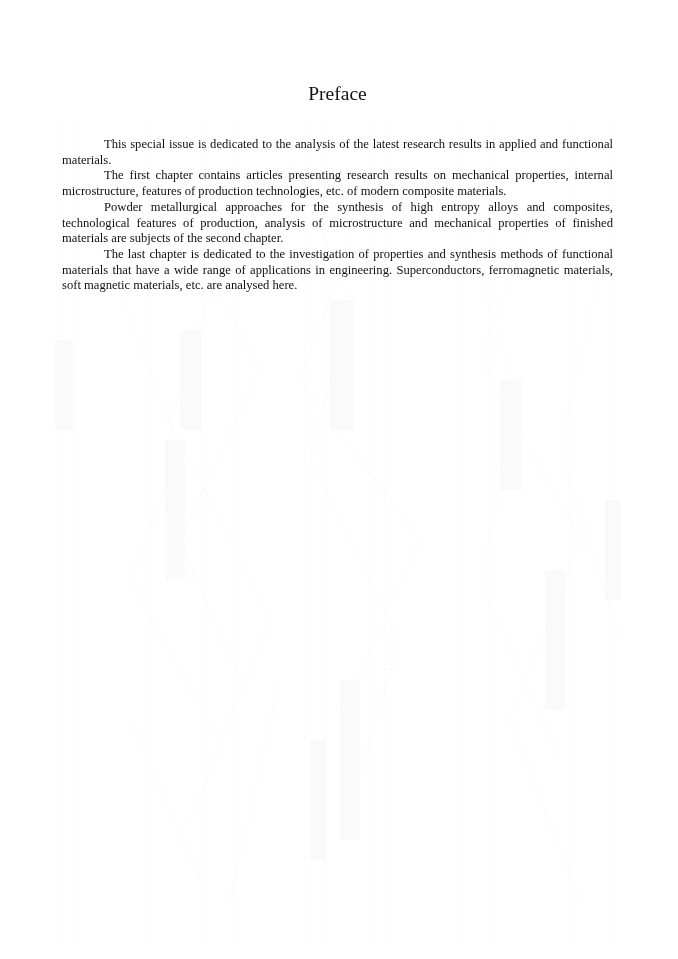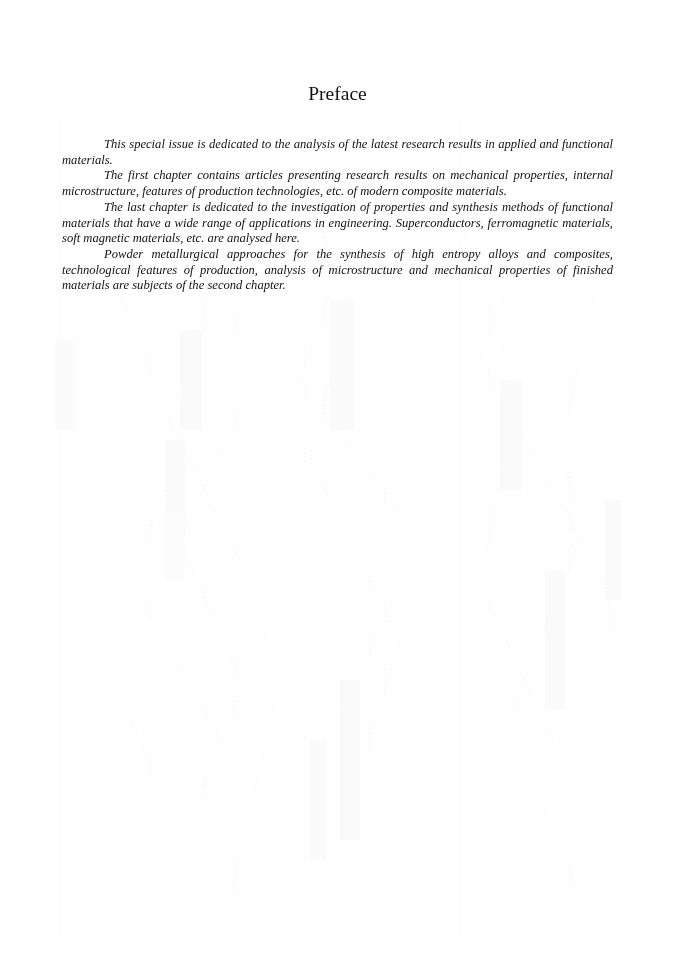--- a/index.html
+++ b/index.html
@@ -48,21 +48,20 @@
       left: 0;
       width: 551px;
     }
     .para {
       margin: 0;
       font-size: 12.6px;
       line-height: 15.7px;
       text-align: justify;
       text-indent: 42px;
       hyphens: none;
-      font-style: italic;
     }
   </style>
 </head>
 <body>
 
 <svg class="watermark" viewBox="0 0 600 820" xmlns="http://www.w3.org/2000/svg">
   <g fill="none" stroke="#e3e3e3" stroke-width="1.2" stroke-dasharray="1.5 2.5">
     <path d="M20 0 V820"></path>
     <path d="M35 0 V820"></path>
     <path d="M110 0 V820"></path>
@@ -98,16 +97,16 @@
     <rect x="505" y="450" width="20" height="140"></rect>
     <rect x="565" y="380" width="16" height="100"></rect>
   </g>
 </svg>
 
 <div class="page">
   <h1 class="title">Preface</h1>
   <div class="body-text">
     <p class="para">This special issue is dedicated to the analysis of the latest research results in applied and functional materials.</p>
     <p class="para">The first chapter contains articles presenting research results on mechanical properties, internal microstructure, features of production technologies, etc. of modern composite materials.</p>
+    <p class="para">Powder metallurgical approaches for the synthesis of high entropy alloys and composites, technological features of production, analysis of microstructure and mechanical properties of finished materials are subjects of the second chapter.</p>
     <p class="para">The last chapter is dedicated to the investigation of properties and synthesis methods of functional materials that have a wide range of applications in engineering. Superconductors, ferromagnetic materials, soft magnetic materials, etc. are analysed here.</p>
-    <p class="para">Powder metallurgical approaches for the synthesis of high entropy alloys and composites, technological features of production, analysis of microstructure and mechanical properties of finished materials are subjects of the second chapter.</p>
   </div>
 </div>
 
 </body></html>

